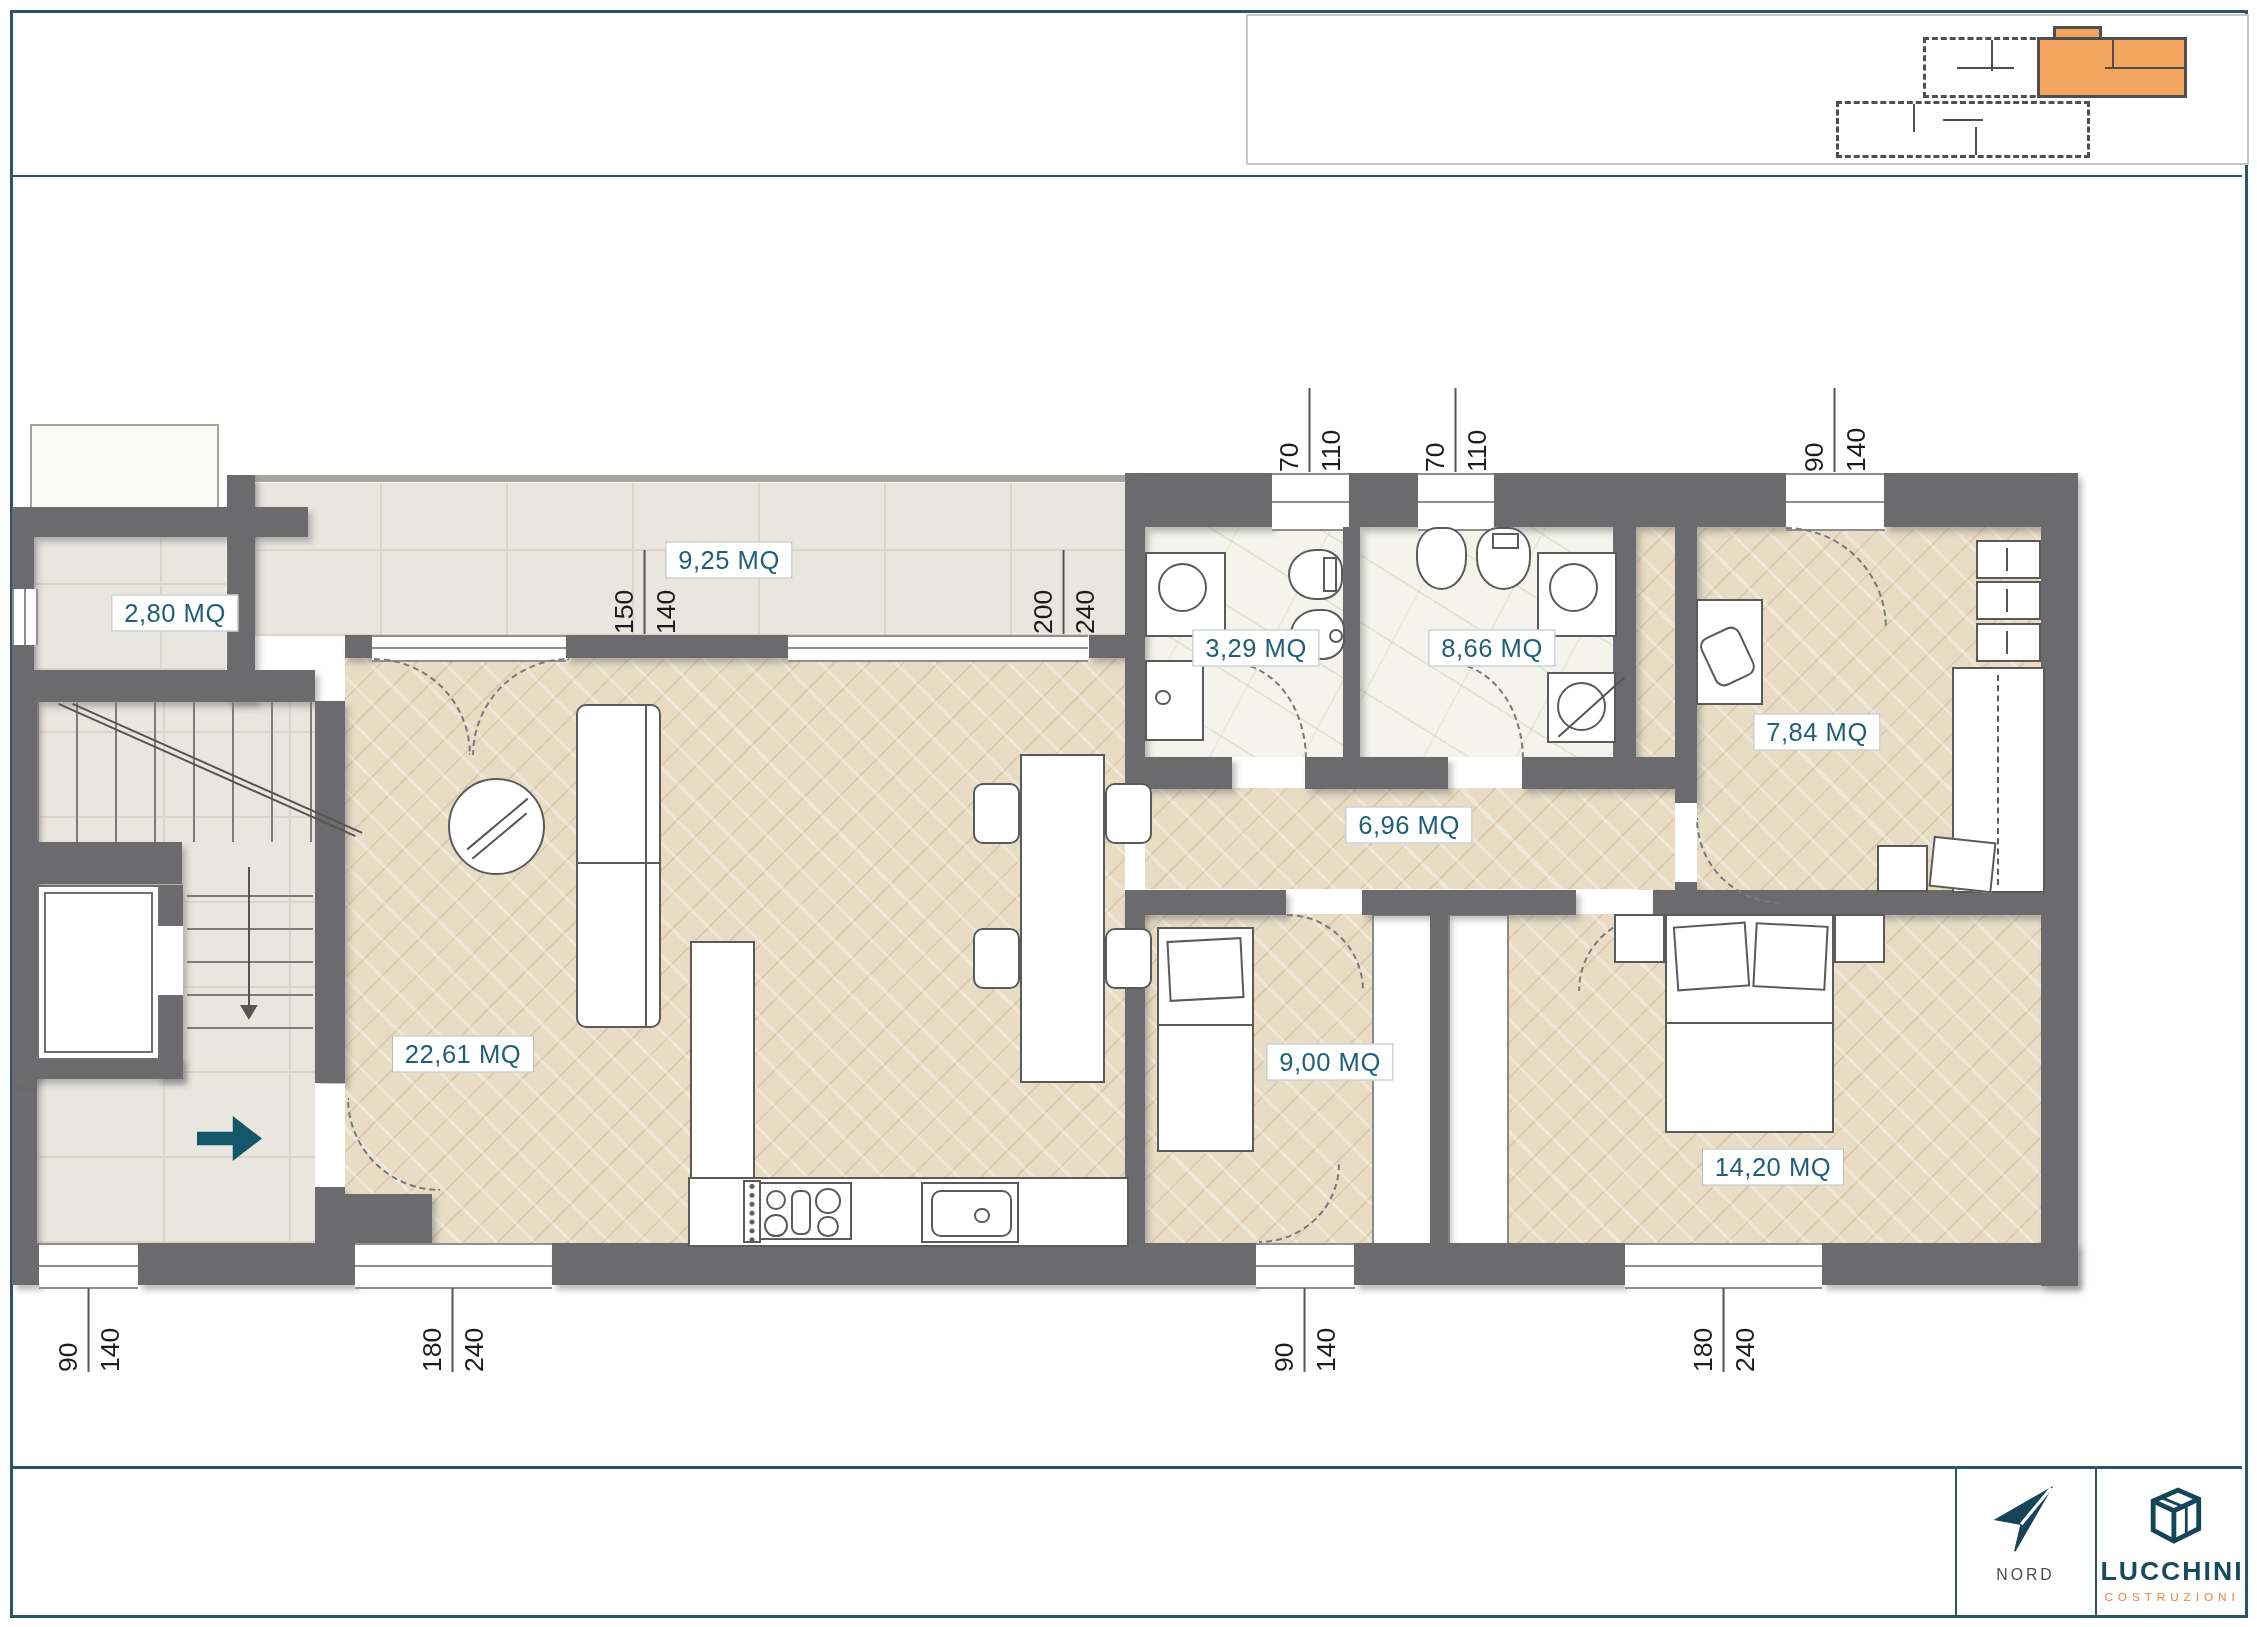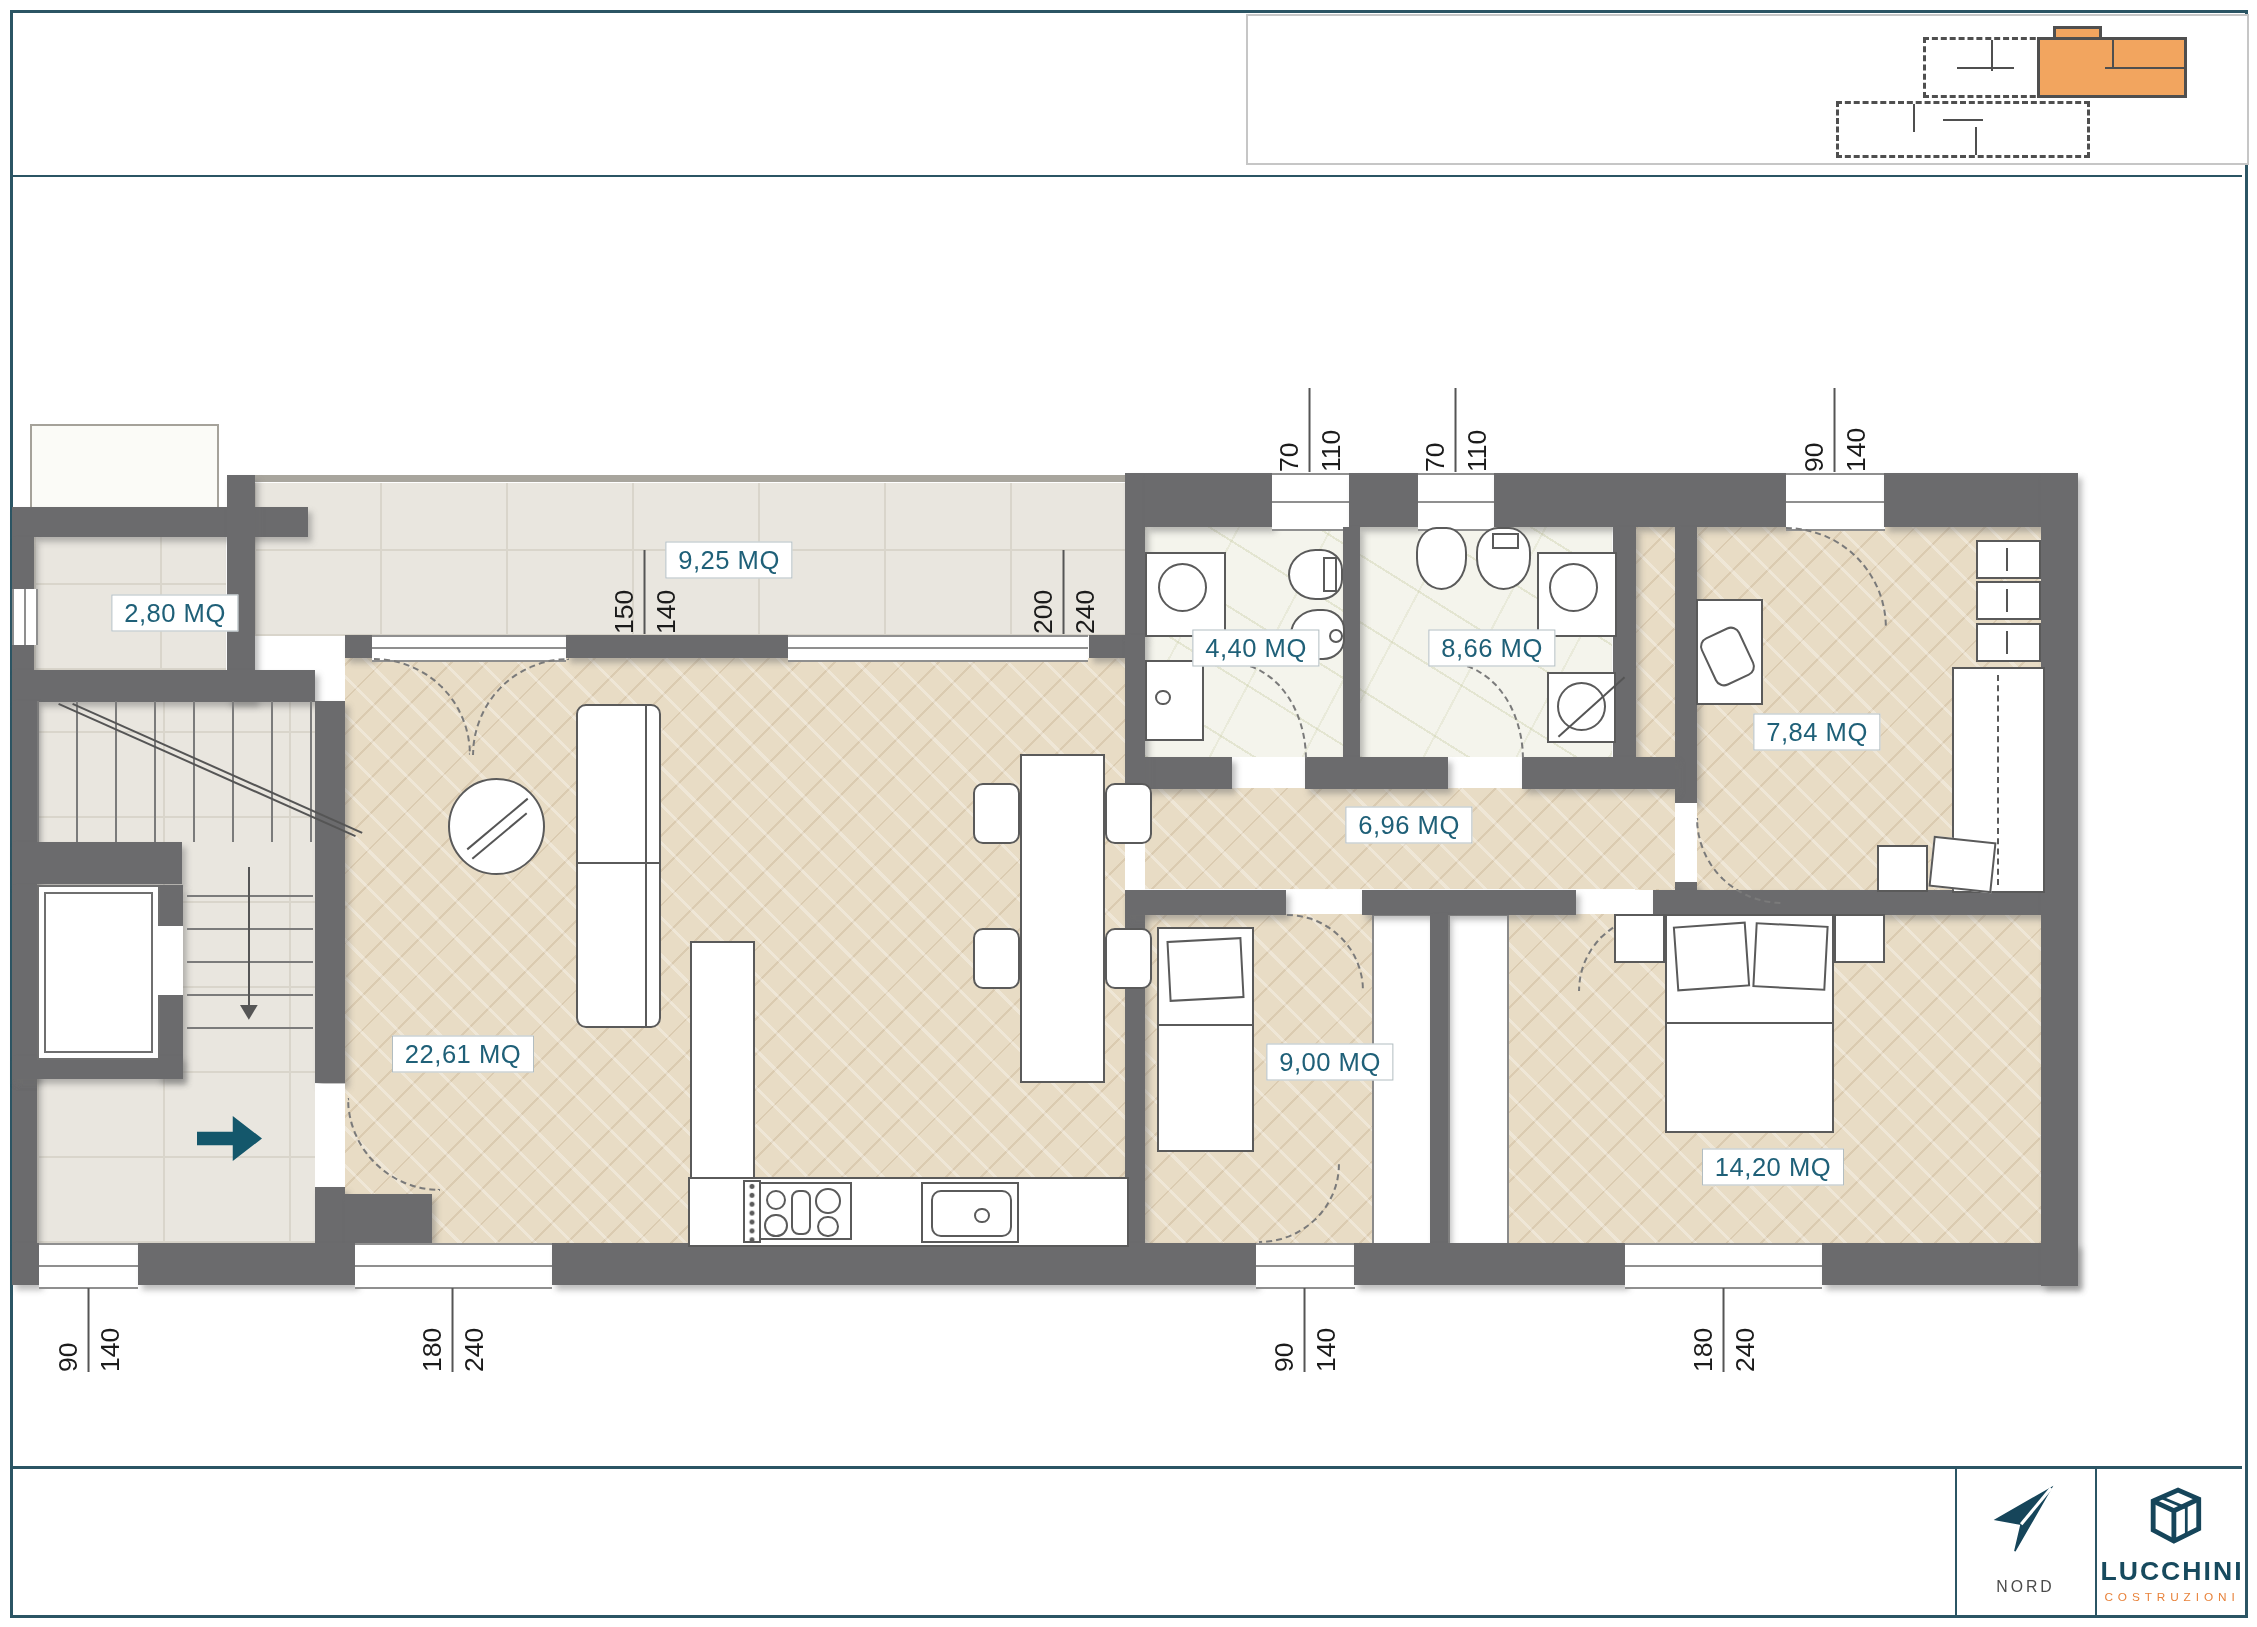--- a/index.html
+++ b/index.html
@@ -267,21 +267,21 @@
     </div>
   <div class="abs furn" style="left:1952px;top:667px;width:89px;height:222px;">
     <div class="abs" style="left:43px;top:5.9px;width:0;height:210px;border-left:2px dashed #5a5a5a;"></div>
   </div>
   <div class="abs furn" style="left:1931px;top:839px;width:59px;height:47px;transform:rotate(6deg);"></div>
   <div class="abs furn" style="left:1877px;top:845px;width:47px;height:43px;"></div>
 
   <div class="abs mq" style="left:175px;top:613px;">2,80 MQ</div>
   <div class="abs mq" style="left:729px;top:560px;">9,25 MQ</div>
   <div class="abs mq" style="left:463px;top:1054px;">22,61 MQ</div>
-  <div class="abs mq" style="left:1256px;top:648px;">4,40 MQ</div>
+  <div class="abs mq" style="left:1256px;top:648px;">3,29 MQ</div>
   <div class="abs mq" style="left:1492px;top:648px;">8,66 MQ</div>
   <div class="abs mq" style="left:1409px;top:825px;">6,96 MQ</div>
   <div class="abs mq" style="left:1817px;top:732px;">7,84 MQ</div>
   <div class="abs mq" style="left:1330px;top:1062px;">9,00 MQ</div>
   <div class="abs mq" style="left:1773px;top:1167px;">14,20 MQ</div>
 
   <div class="abs dim" style="left:1310px;top:388px;">
     <span>70</span>
       <div class="dl"></div>
       <span>110</span>
@@ -334,21 +334,21 @@
 
 <div class="abs" style="left:25.6px;top:1489px;">
 </div>
 
 <div class="abs" style="left:1988px;top:1480px;width:79px;height:79px;">
   <svg width="79" height="79" viewBox="0 0 100 100">
     <polygon points="80,10 10,50 42,56 34,90" fill="#16455a" stroke="#16455a" stroke-width="2"></polygon>
     <line x1="80" y1="10" x2="42" y2="56" stroke="#fff" stroke-width="4"></line>
   </svg>
 </div>
-<div class="abs nordtxt" style="left:1986px;top:1566px;width:79px;margin-top:12px;">NORD</div>
+<div class="abs nordtxt" style="left:1986px;top:1566px;width:79px;">NORD</div>
 
 <div class="abs" style="left:2138px;top:1476px;width:69px;height:75px;">
   <svg width="69" height="75" viewBox="0 0 100 108">
     <path d="M22 36 L58 20 L88 33 L88 76 L52 94 L22 78 Z" fill="none" stroke="#16455a" stroke-width="7"></path>
     <path d="M22 36 L52 50 L88 33 M52 50 L52 94" fill="none" stroke="#16455a" stroke-width="7"></path>
     <path d="M34 31 L70 46 L70 86" fill="none" stroke="#16455a" stroke-width="4"></path>
   </svg>
 </div>
 <div class="abs logoname" style="left:2098px;top:1556px;width:148px;">LUCCHINI</div>
 <div class="abs logosub" style="left:2098px;top:1590px;width:148px;">COSTRUZIONI</div>

